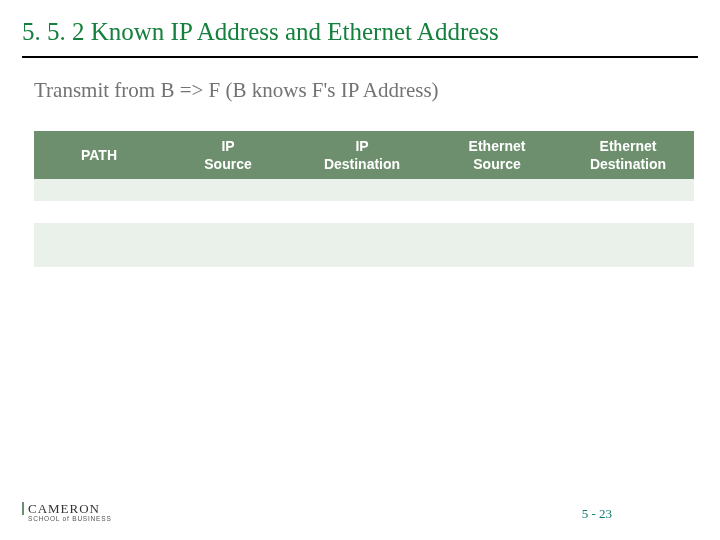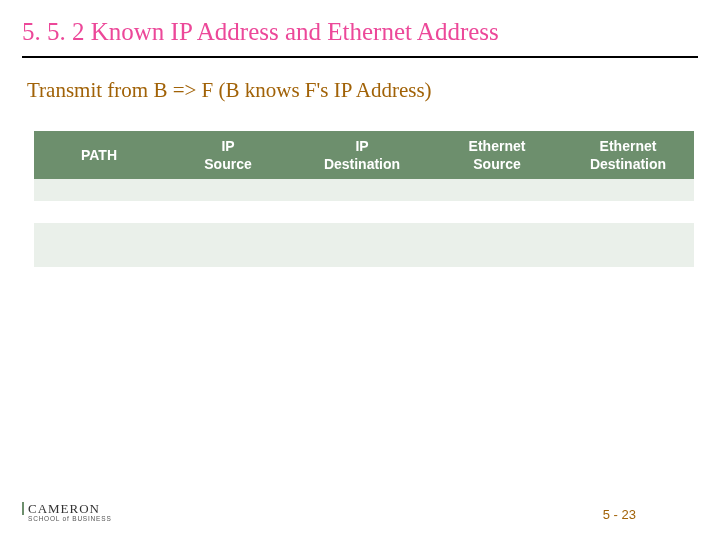--- a/index.html
+++ b/index.html
@@ -14,32 +14,32 @@
       font-family: "Times New Roman", Times, serif;
       position: relative;
       overflow: hidden;
     }
     .slide {
       padding: 18px 22px 0 22px;
     }
     .title {
       font-size: 25px;
       font-weight: normal;
-      color: #ec4899;
+      color: #15803d;
       padding-bottom: 10px;
     }
     .title-underline {
       border-bottom: 2px solid #000;
       margin-bottom: 20px;
     }
     .subtitle {
       font-size: 21px;
       font-weight: normal;
-      color: #a16207;
-      margin-left: 5px;
+      color: #737373;
+      margin-left: 12px;
       margin-bottom: 28px;
     }
     .table {
       width: 660px;
       margin-left: 12px;
       border-collapse: collapse;
     }
     .table th {
       background: #6d8f6d;
       color: #fff;
@@ -96,24 +96,24 @@
     }
     .logo-sub {
       font-family: Arial, Helvetica, sans-serif;
       font-size: 6.5px;
       letter-spacing: 0.8px;
       color: #555;
       margin-top: 1px;
       margin-left: 6px;
     }
     .page-num {
-      font-family: Liberation Sans, sans-serif;
+      font-family: Liberation Serif, serif;
       font-size: 13px;
-      color: #a16207;
-      margin-right: 46px;
+      color: #0f766e;
+      margin-right: 70px;
     }
   </style>
 </head>
 <body>
 
 <div class="slide">
   <div class="title">5. 5. 2  Known IP Address and Ethernet Address</div>
   <div class="title-underline"></div>
   <div class="subtitle">Transmit from B =&gt; F (B knows F's IP Address)</div>
 

